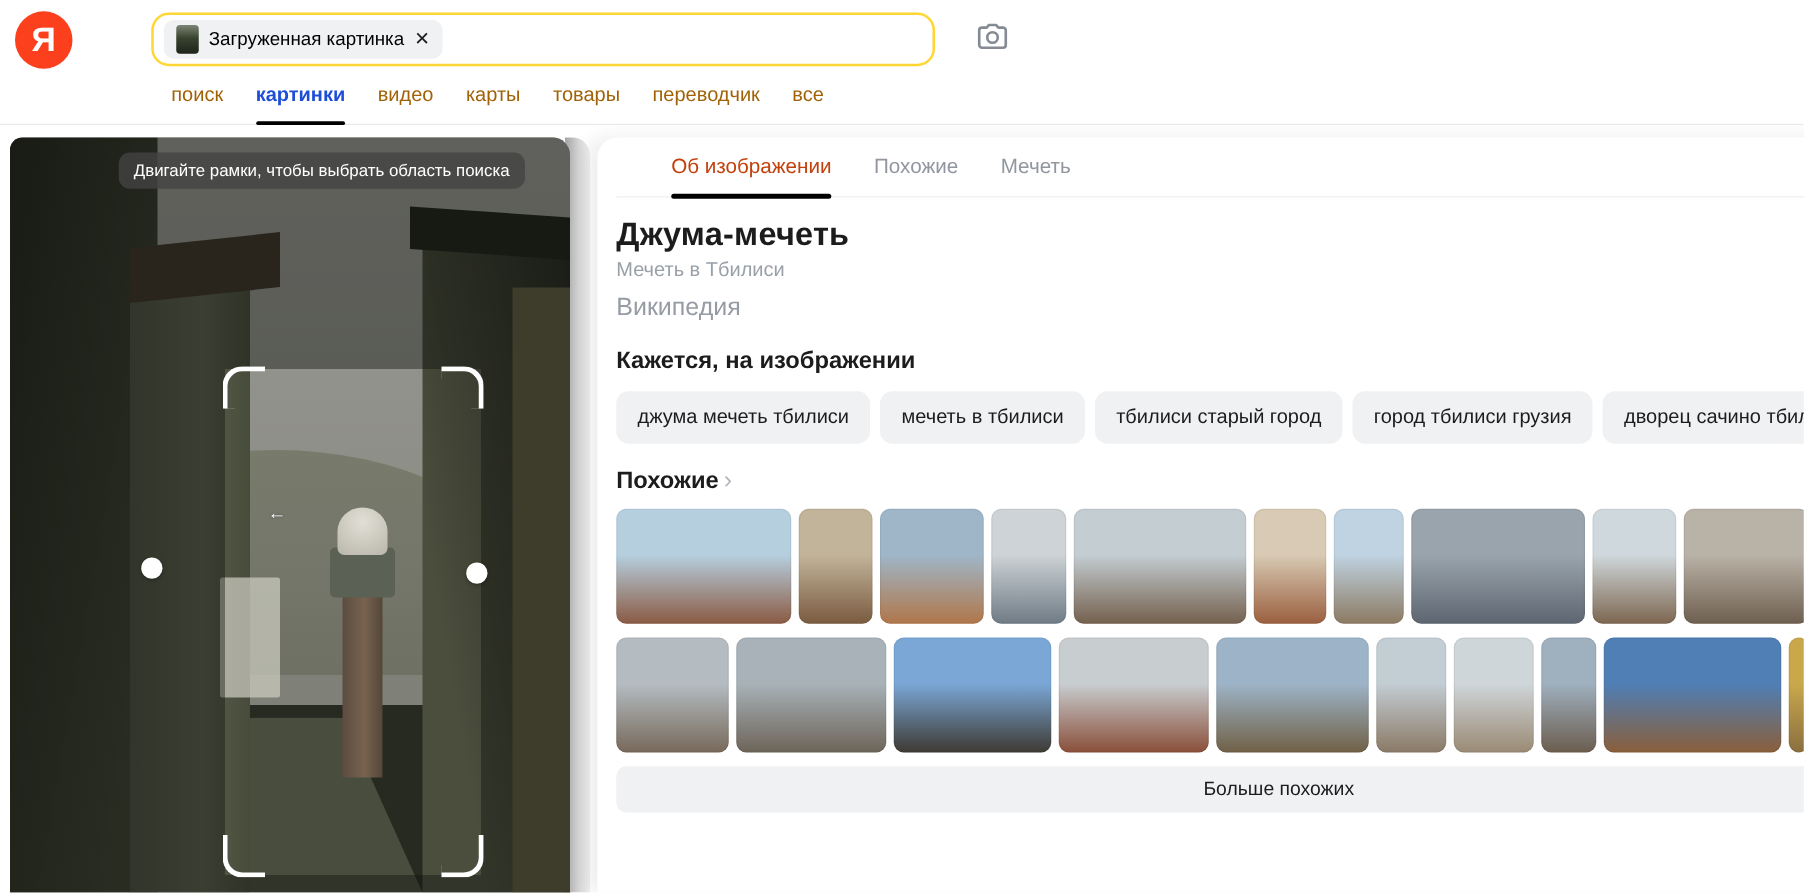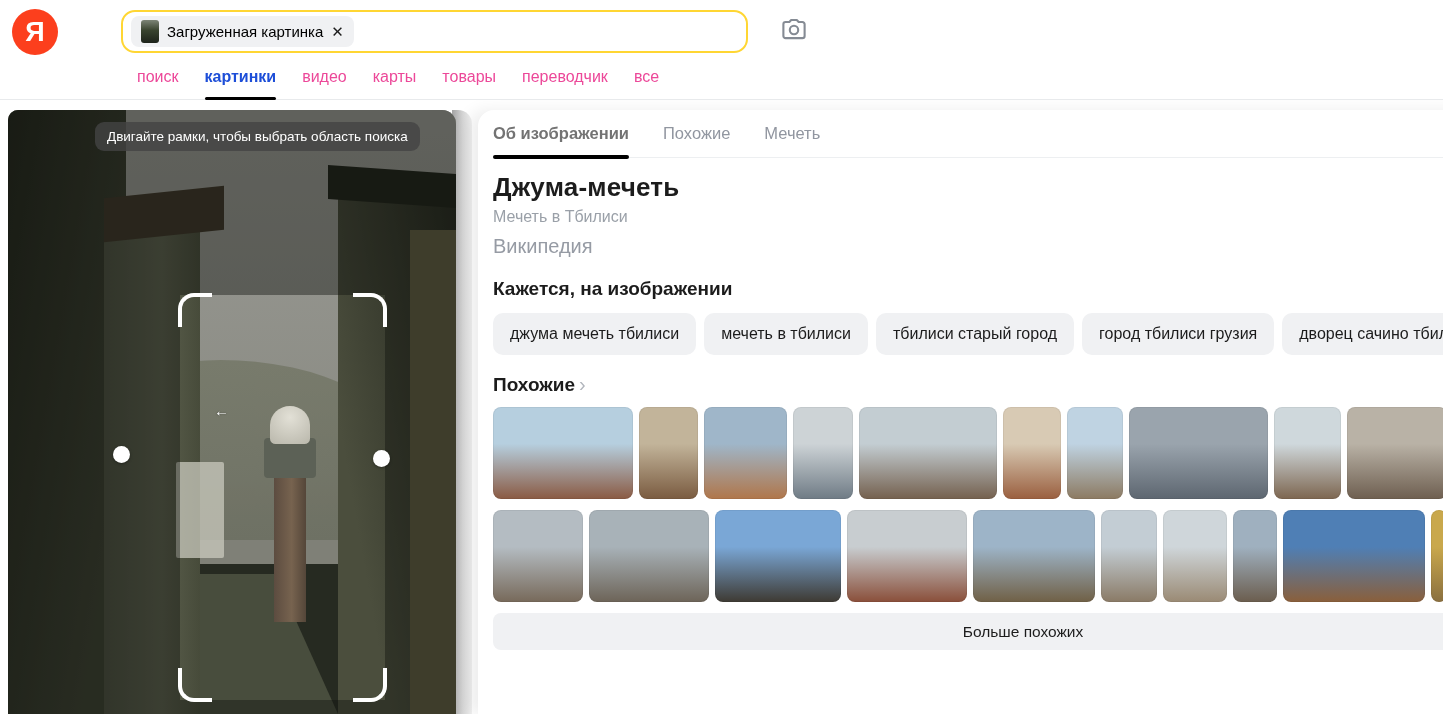--- a/index.html
+++ b/index.html
@@ -18,21 +18,21 @@
   .chip-uploaded { display:inline-flex; align-items:center; gap:8px; background:#f0f1f3;
     border-radius:8px; padding:4px 10px; height:31px; }
   .chip-uploaded .mini-thumb { width:18px; height:23px; border-radius:3px;
     background:linear-gradient(180deg,#7d8577 0%,#39442f 45%,#1d231a 100%); }
   .chip-uploaded .lbl { font-size:15px; color:#000; white-space:nowrap;text-align:center; }
   .chip-uploaded .x { font-size:15px; font-weight:bold; color:#1c1c1c; cursor:pointer; line-height:1; }
   .searchbar input { flex:1; border:none; outline:none; font-size:16px; margin-left:8px; min-width:20px; }
   .cam-btn { position:absolute; left:779px; top:16px; width:30px; height:30px; border:none;
     background:none; cursor:pointer; color:#858b94; }
   .nav { position:absolute; left:137px; top:62px; display:flex; gap:26px; align-items:flex-end; height:38px; }
-  .nav-item { font-size:16px; color:#ec4899; cursor:pointer; padding-bottom:14px; position:relative; white-space:nowrap; }
+  .nav-item { font-size:16px; color:#a16207; cursor:pointer; padding-bottom:14px; position:relative; white-space:nowrap; }
   .nav-item.active { color:#1d4ed8; font-weight:bold; }
   .nav-item.active::after { content:""; position:absolute; left:0; right:0; bottom:0; height:3px;
     background:#000; border-radius:2px; }
 
   
   .card-edge { position:absolute; left:452px; top:110px; width:20px; height:604px;
     background:linear-gradient(90deg,#a3a3a3,#d6d6d6 55%,#f2f2f2); border-radius:0 14px 0 0; }
   .photo-card { position:absolute; left:8px; top:110px; width:448px; height:604px;
     border-radius:10px 14px 0 0; overflow:hidden; background:#8f9089; }
   .photo { position:absolute; inset:0; }
@@ -77,21 +77,21 @@
     text-shadow:0 0 2px rgba(0,0,0,.6); }
   .tooltip { position:absolute; left:87px; top:12px; background:rgba(68,68,68,.8); color:#fff;
     font-size:13.5px; padding:7px 12px; border-radius:9px; white-space:nowrap; }
 
   
   .content-card { position:absolute; left:478px; top:110px; width:1082px; height:604px;
     background:#fff; border-radius:16px 0 0 0; box-shadow:-9px 0 16px rgba(0,0,0,.07);
     padding:14px 0 0 15px; z-index:3; }
   .tabs { display:flex; gap:34px; border-bottom:1px solid #edeff1; padding-bottom:14px; position:relative; }
   .tab { font-size:16.5px; color:#9196a0; cursor:pointer; position:relative; white-space:nowrap; }
-  .tab.active { color:#737373; font-weight:bold; }
+  .tab.active { color:#c2410c; font-weight:normal;margin-left:44px; }
   .tab.active::after { content:""; position:absolute; left:0; right:0; bottom:-16px; height:4px;
     background:#000; border-radius:3px; }
   .title { margin-top:14px; font-size:26px; font-weight:bold; letter-spacing:.2px; }
   .subtitle { margin-top:5px; font-size:16px; color:#9aa0a8; }
   .descr { margin-top:12px; font-size:17px; line-height:1.38; max-width:948px; color:#141414; }
   .wiki { margin-top:9px; font-size:20px; color:#969ba4; cursor:pointer; width:max-content; }
   .h-sec { margin-top:20px; font-size:19px; font-weight:bold; }
   .chev { color:#b2b6bd; font-weight:normal; font-size:20px; margin-left:4px; }
   .chips { margin-top:13px; display:flex; gap:8px; white-space:nowrap; }
   .g-chip { background:#f0f1f3; border-radius:10px; padding:0 17px; height:42px; display:inline-flex;

